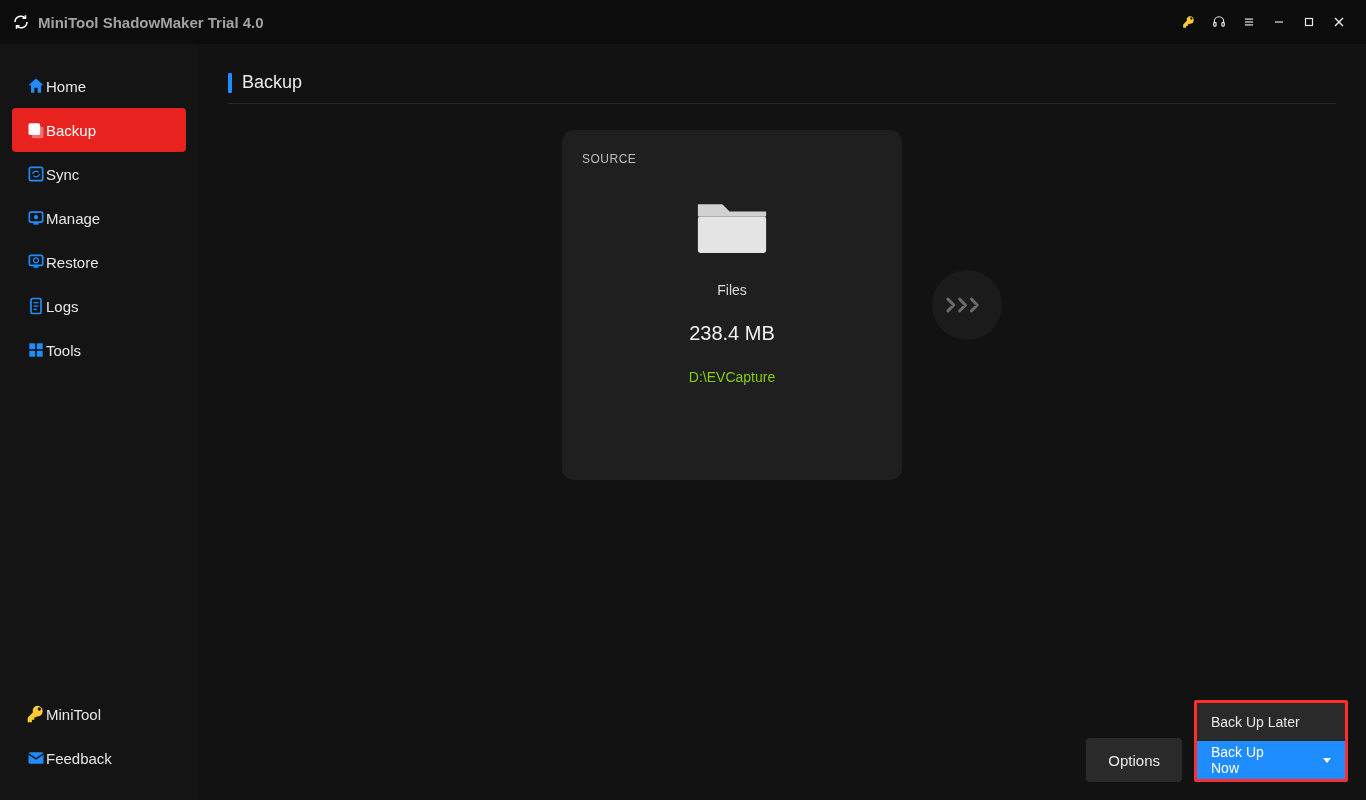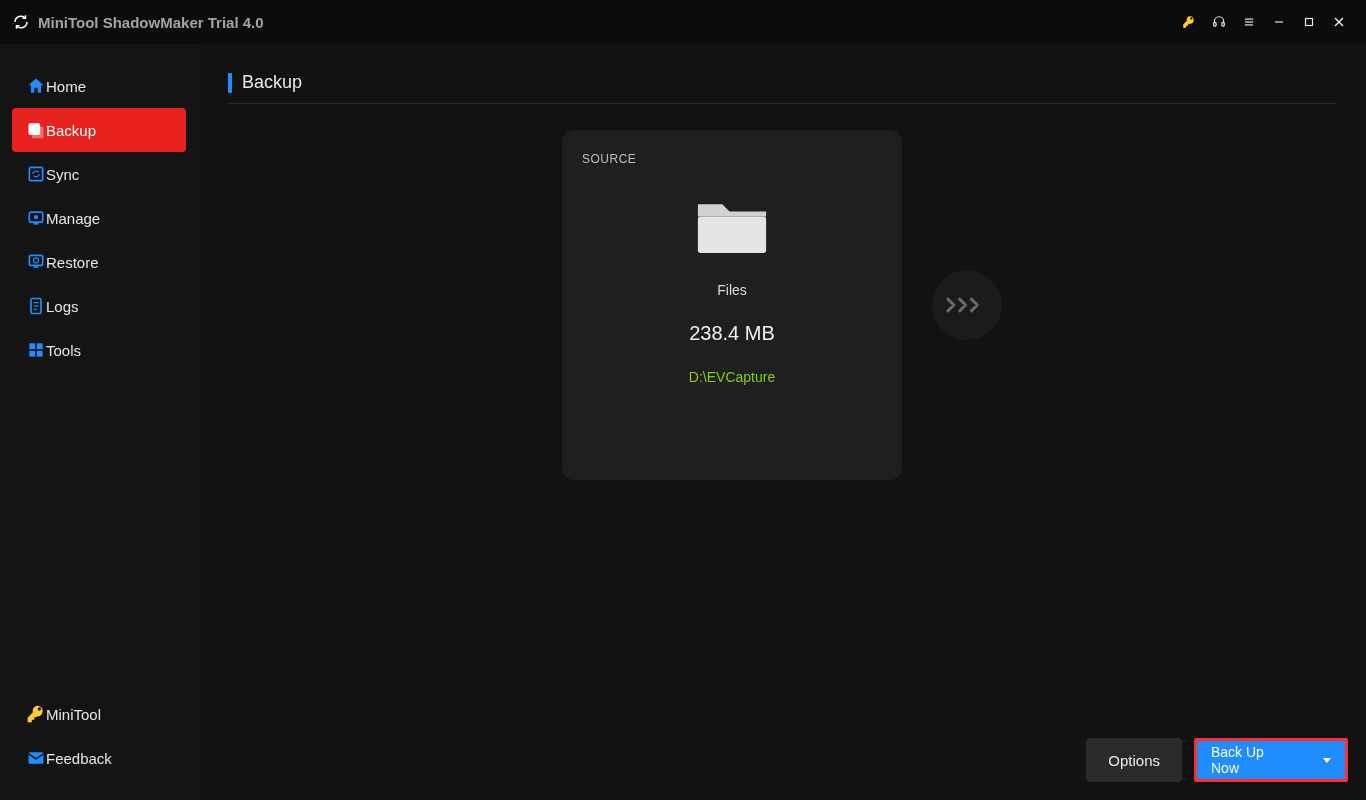--- a/index.html
+++ b/index.html
@@ -237,20 +237,23 @@
         </div>
 
       </div>
 
       <div class="footer">
         <div class="btn gray">
           <span>Options</span>
         </div>
         <div class="dropdown-wrap">
           <div class="dd">
+            <div class="dd-item dd-top">
+              <span>Back Up Later</span>
+            </div>
             <div class="dd-item dd-bottom">
               <span>Back Up Now</span>
               <span class="caret"></span>
             </div>
           </div>
         </div>
       </div>
 
     </div>
   </div>

